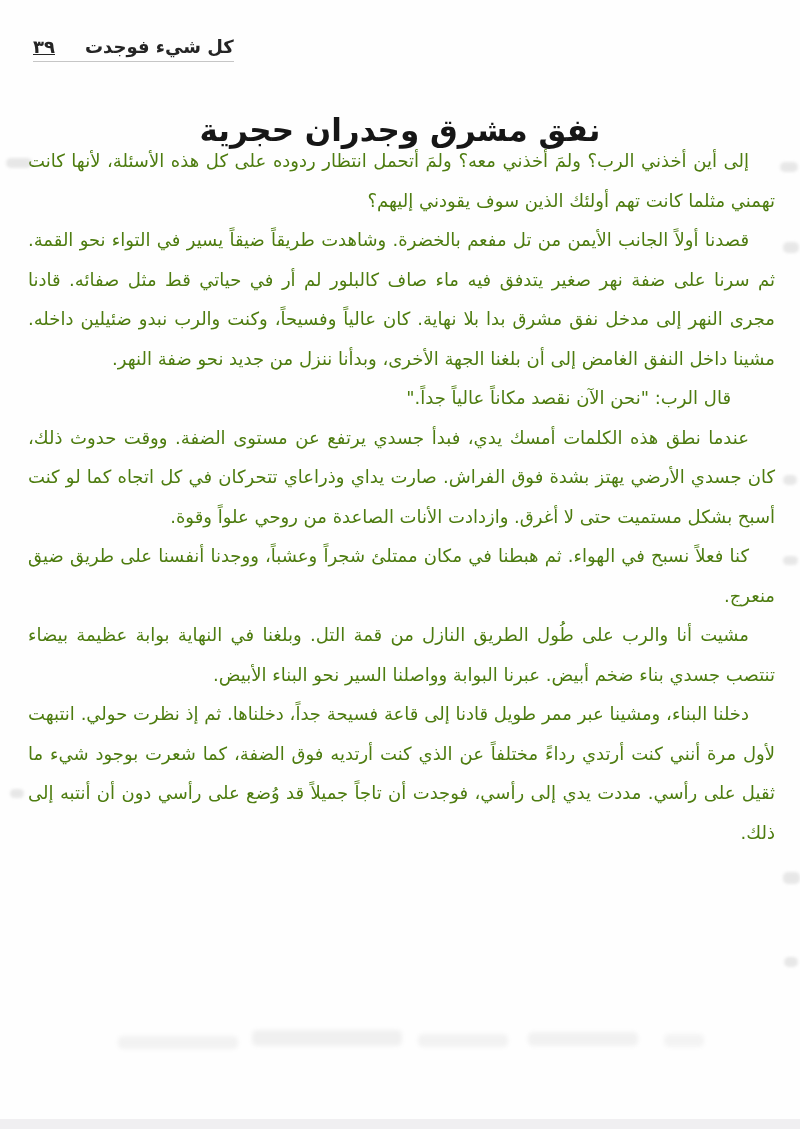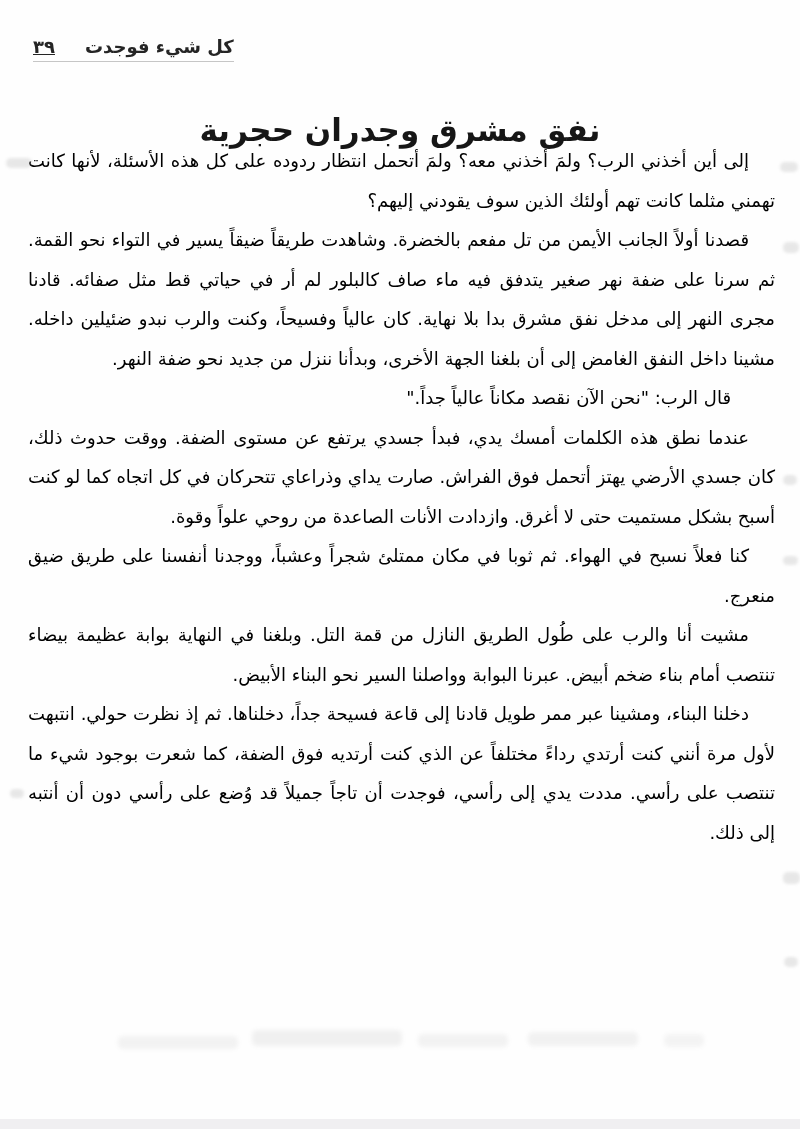--- a/index.html
+++ b/index.html
@@ -52,21 +52,21 @@
   
   .body-text {
     position: absolute;
     top: 141px;
     right: 25px;
     left: 28px;
     font-size: 18px;
     line-height: 39.5px;
     text-align: justify;
     text-justify: inter-word;
-    color: #000000;
+    color: #4d7c0f;
   }
   .body-text p {
     margin: 0;
     text-indent: 26px;
   }
   .body-text p.dialog {
     text-indent: 44px;
   }
   
   .artifact {
@@ -95,24 +95,24 @@
   <div class="running-header">
     <span>كل شيء فوجدت</span><span class="pagenum">٣٩</span>
   </div>
 
   <h1 class="chapter-title">نفق مشرق وجدران حجرية</h1>
 
   <div class="body-text">
     <p>إلى أين أخذني الرب؟ ولمَ أخذني معه؟ ولمَ أتحمل انتظار ردوده على كل هذه الأسئلة، لأنها كانت تهمني مثلما كانت تهم أولئك الذين سوف يقودني إليهم؟</p>
     <p>قصدنا أولاً الجانب الأيمن من تل مفعم بالخضرة. وشاهدت طريقاً ضيقاً يسير في التواء نحو القمة. ثم سرنا على ضفة نهر صغير يتدفق فيه ماء صاف كالبلور لم أر في حياتي قط مثل صفائه. قادنا مجرى النهر إلى مدخل نفق مشرق بدا بلا نهاية. كان عالياً وفسيحاً، وكنت والرب نبدو ضئيلين داخله. مشينا داخل النفق الغامض إلى أن بلغنا الجهة الأخرى، وبدأنا ننزل من جديد نحو ضفة النهر.</p>
     <p class="dialog">قال الرب: "نحن الآن نقصد مكاناً عالياً جداً."</p>
-    <p>عندما نطق هذه الكلمات أمسك يدي، فبدأ جسدي يرتفع عن مستوى الضفة. ووقت حدوث ذلك، كان جسدي الأرضي يهتز أتحمل فوق الفراش. صارت يداي وذراعاي تتحركان في كل اتجاه كما لو كنت أسبح بشكل مستميت حتى لا أغرق. وازدادت الأنات الصاعدة من روحي علواً وقوة.</p>
-    <p>كنا فعلاً نسبح في الهواء. ثم ثوبا في مكان ممتلئ شجراً وعشباً، ووجدنا أنفسنا على طريق ضيق منعرج.</p>
-    <p>مشيت أنا والرب على طُول الطريق النازل من قمة التل. وبلغنا في النهاية بوابة عظيمة بيضاء تنتصب أمام بناء ضخم أبيض. عبرنا البوابة وواصلنا السير نحو البناء الأبيض.</p>
-    <p>دخلنا البناء، ومشينا عبر ممر طويل قادنا إلى قاعة فسيحة جداً، دخلناها. ثم إذ نظرت حولي. انتبهت لأول مرة أنني كنت أرتدي رداءً مختلفاً عن الذي كنت أرتديه فوق الضفة، كما شعرت بوجود شيء ما تنتصب على رأسي. مددت يدي إلى رأسي، فوجدت أن تاجاً جميلاً قد وُضع على رأسي دون أن أنتبه إلى ذلك.</p>
+    <p>عندما نطق هذه الكلمات أمسك يدي، فبدأ جسدي يرتفع عن مستوى الضفة. ووقت حدوث ذلك، كان جسدي الأرضي يهتز بشدة فوق الفراش. صارت يداي وذراعاي تتحركان في كل اتجاه كما لو كنت أسبح بشكل مستميت حتى لا أغرق. وازدادت الأنات الصاعدة من روحي علواً وقوة.</p>
+    <p>كنا فعلاً نسبح في الهواء. ثم هبطنا في مكان ممتلئ شجراً وعشباً، ووجدنا أنفسنا على طريق ضيق منعرج.</p>
+    <p>مشيت أنا والرب على طُول الطريق النازل من قمة التل. وبلغنا في النهاية بوابة عظيمة بيضاء تنتصب جسدي بناء ضخم أبيض. عبرنا البوابة وواصلنا السير نحو البناء الأبيض.</p>
+    <p>دخلنا البناء، ومشينا عبر ممر طويل قادنا إلى قاعة فسيحة جداً، دخلناها. ثم إذ نظرت حولي. انتبهت لأول مرة أنني كنت أرتدي رداءً مختلفاً عن الذي كنت أرتديه فوق الضفة، كما شعرت بوجود شيء ما ثقيل على رأسي. مددت يدي إلى رأسي، فوجدت أن تاجاً جميلاً قد وُضع على رأسي دون أن أنتبه إلى ذلك.</p>
   </div>
 
   <div class="artifact small" style="right:2px;  top:162px; width:18px; height:10px;"></div>
   <div class="artifact small" style="right:1px;  top:242px; width:16px; height:11px;"></div>
   <div class="artifact small" style="right:3px;  top:475px; width:14px; height:10px;"></div>
   <div class="artifact small" style="right:2px;  top:556px; width:15px; height:9px;"></div>
   <div class="artifact small" style="right:0px;  top:872px; width:17px; height:12px;"></div>
   <div class="artifact small" style="right:2px;  top:957px; width:14px; height:10px;"></div>
   <div class="artifact small" style="left:6px;   top:158px; width:26px; height:10px;"></div>
   <div class="artifact small" style="left:10px;  top:789px; width:14px; height:9px;"></div>

